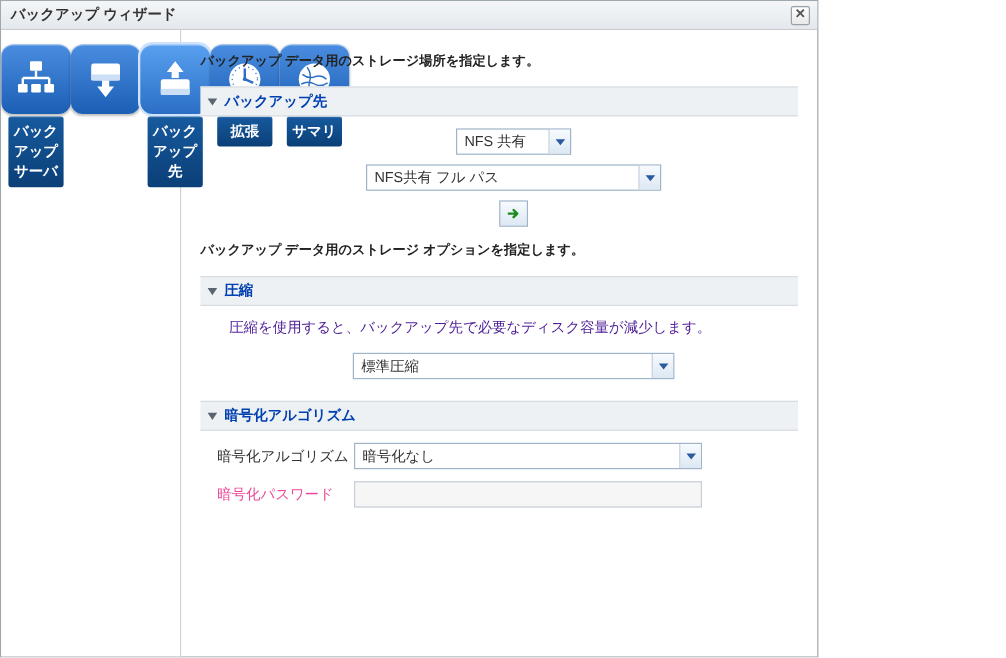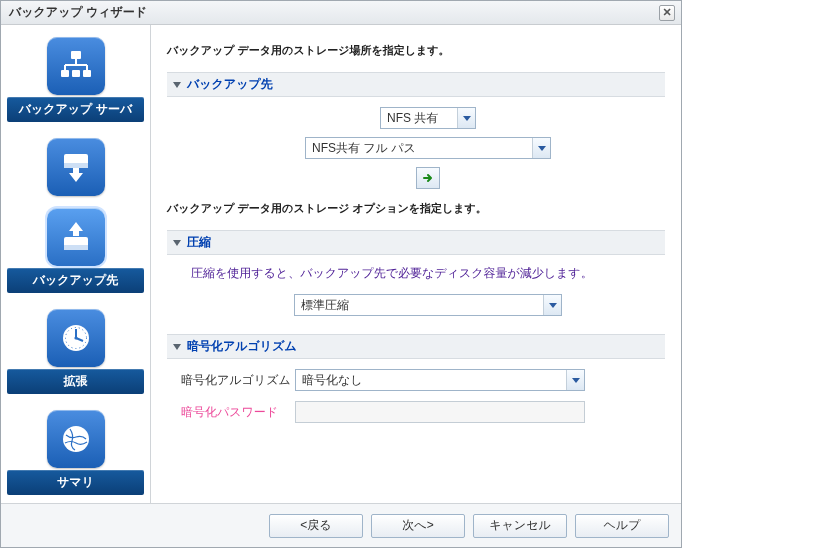--- a/index.html
+++ b/index.html
@@ -43,21 +43,21 @@
     flex: 1;
     display: flex;
     overflow: hidden;
   }
   .sidebar {
     width: 150px;
     background: #fff;
     border-right: 1px solid #d0d4d8;
     padding-top: 6px;
     display: flex;
-    flex-direction: column;
+    flex-direction: row;
     align-items: stretch;
   }
   .step {
     text-align: center;
     padding: 6px 0 4px 0;
     cursor: pointer;
   }
   .step .icon-wrap {
     width: 58px; height: 58px;
     margin: 0 auto 2px auto;
@@ -340,27 +340,13 @@
 
       <div class="form-row">
         <div class="form-label disabled">暗号化パスワード</div>
         <div class="text-input disabled"></div>
       </div>
 
 
     </div>
   </div>
 
-  <div class="footer">
-    <div class="btn">
-        <span>&lt;戻る</span>
-      </div>
-    <div class="btn">
-        <span>次へ&gt;</span>
-      </div>
-    <div class="btn">
-        <span>キャンセル</span>
-      </div>
-    <div class="btn">
-        <span>ヘルプ</span>
-      </div>
-  </div>
 </div>
 
 </body></html>

